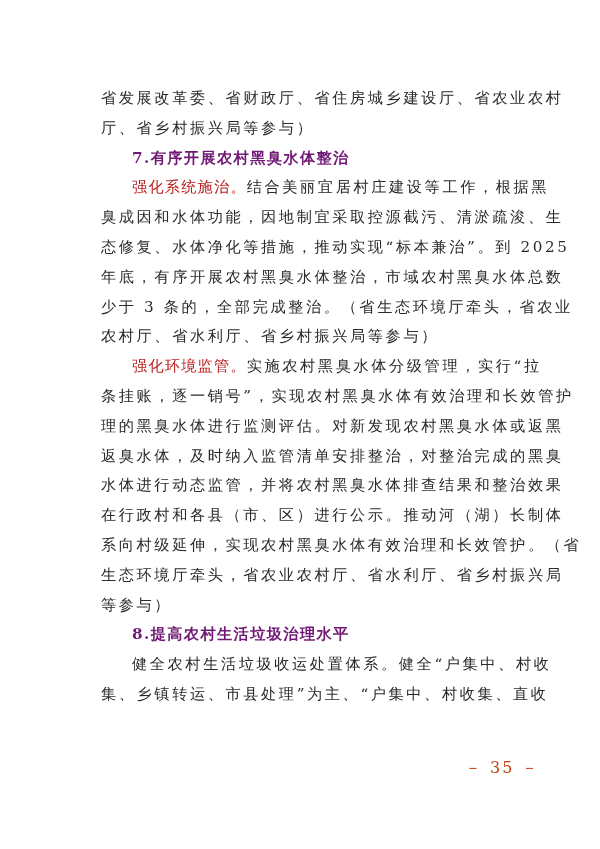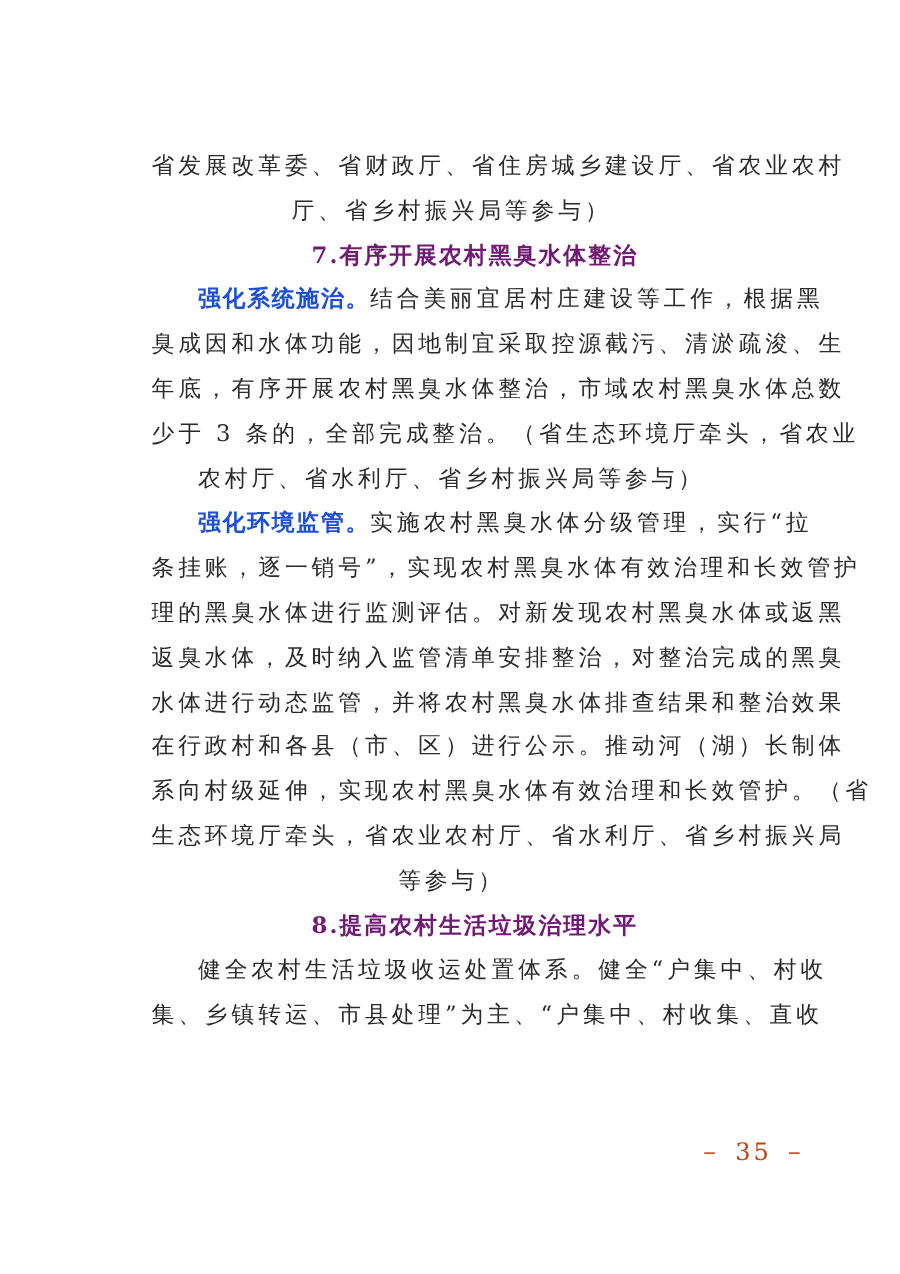--- a/index.html
+++ b/index.html
@@ -2,48 +2,49 @@
 <html><head>
   <meta charset="utf-8">
   <style>
     html, body { margin: 0; padding: 0; }
     body {
       width: 600px; height: 849px; background: #ffffff; overflow: hidden;
       font-family: "DejaVu Serif", "Liberation Serif", serif;
       color: #2a2a2a;
     }
     .page { position: relative; width: 600px; height: 849px; }
-    .content { position: absolute; left: 101px; top: 96px; width: 400px; text-align: center; }
+    .content { position: absolute; left: 101px; top: 84px; width: 400px; }
     .line {
       height: 29.8px; line-height: 29.8px; font-size: 15.2px;
       white-space: nowrap; letter-spacing: 2.6px; overflow: visible;
     }
     .indent { padding-left: 31px; }
     .heading { font-weight: bold; letter-spacing: 1.4px; color: #701a75; }
-    .b { font-weight: bold; color: #1d4ed8; letter-spacing: 1.2px; }
+    .b { font-weight: normal; color: #b91c1c; letter-spacing: 1.2px; }
     .page-num {
       position: absolute; left: 465px; top: 758px; font-size: 16px;
       color: #c2410c; letter-spacing: 2px;
     }
   </style>
 </head>
 <body>
 
 <div class="page">
   <div class="content">
 
     <div class="line">省发展改革委、省财政厅、省住房城乡建设厅、省农业农村</div>
     <div class="line">厅、省乡村振兴局等参与）</div>
 
     <div class="line indent heading">7.有序开展农村黑臭水体整治</div>
 
     <div class="line indent">
       <span class="b">强化系统施治。</span><span>结合美丽宜居村庄建设等工作，根据黑</span>
     </div>
     <div class="line">臭成因和水体功能，因地制宜采取控源截污、清淤疏浚、生</div>
+    <div class="line">态修复、水体净化等措施，推动实现“标本兼治”。到 2025</div>
     <div class="line">年底，有序开展农村黑臭水体整治，市域农村黑臭水体总数</div>
     <div class="line">少于 3 条的，全部完成整治。（省生态环境厅牵头，省农业</div>
     <div class="line">农村厅、省水利厅、省乡村振兴局等参与）</div>
 
     <div class="line indent">
       <span class="b">强化环境监管。</span><span>实施农村黑臭水体分级管理，实行“拉</span>
     </div>
     <div class="line">条挂账，逐一销号”，实现农村黑臭水体有效治理和长效管护</div>
     <div class="line">理的黑臭水体进行监测评估。对新发现农村黑臭水体或返黑</div>
     <div class="line">返臭水体，及时纳入监管清单安排整治，对整治完成的黑臭</div>

